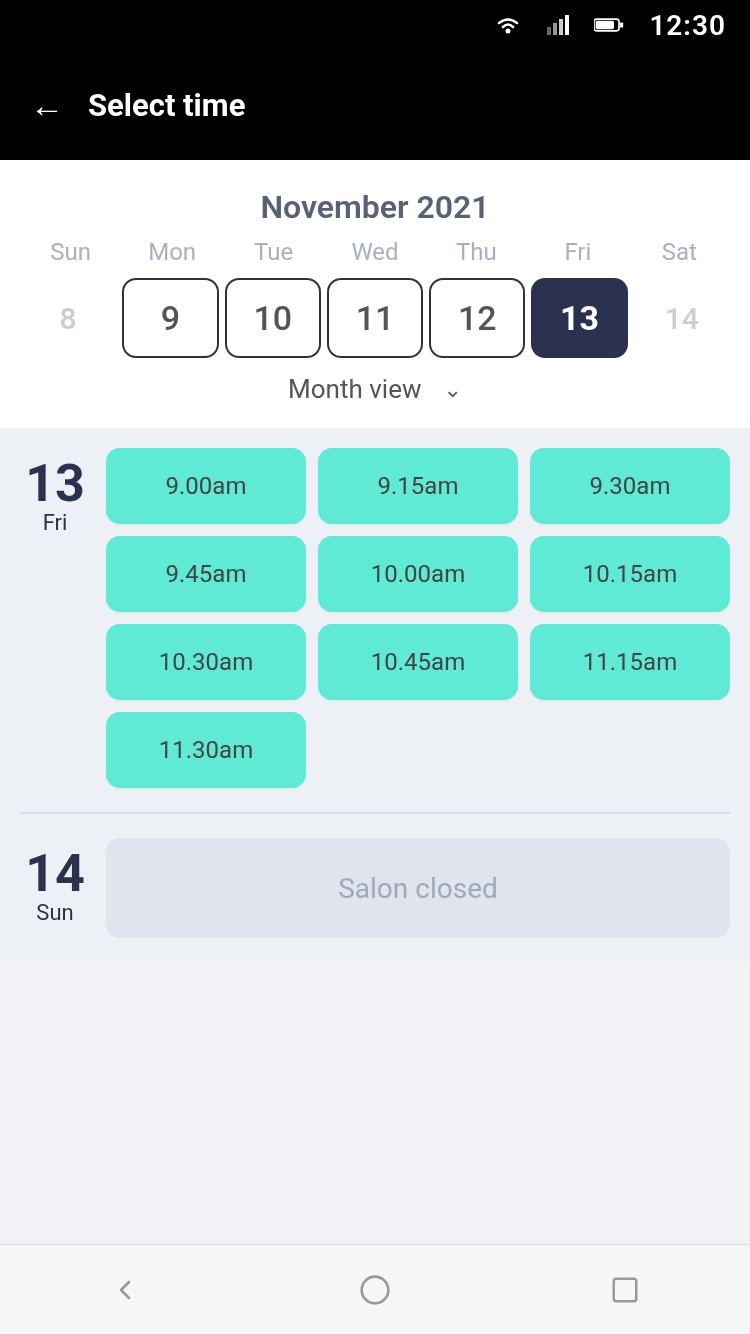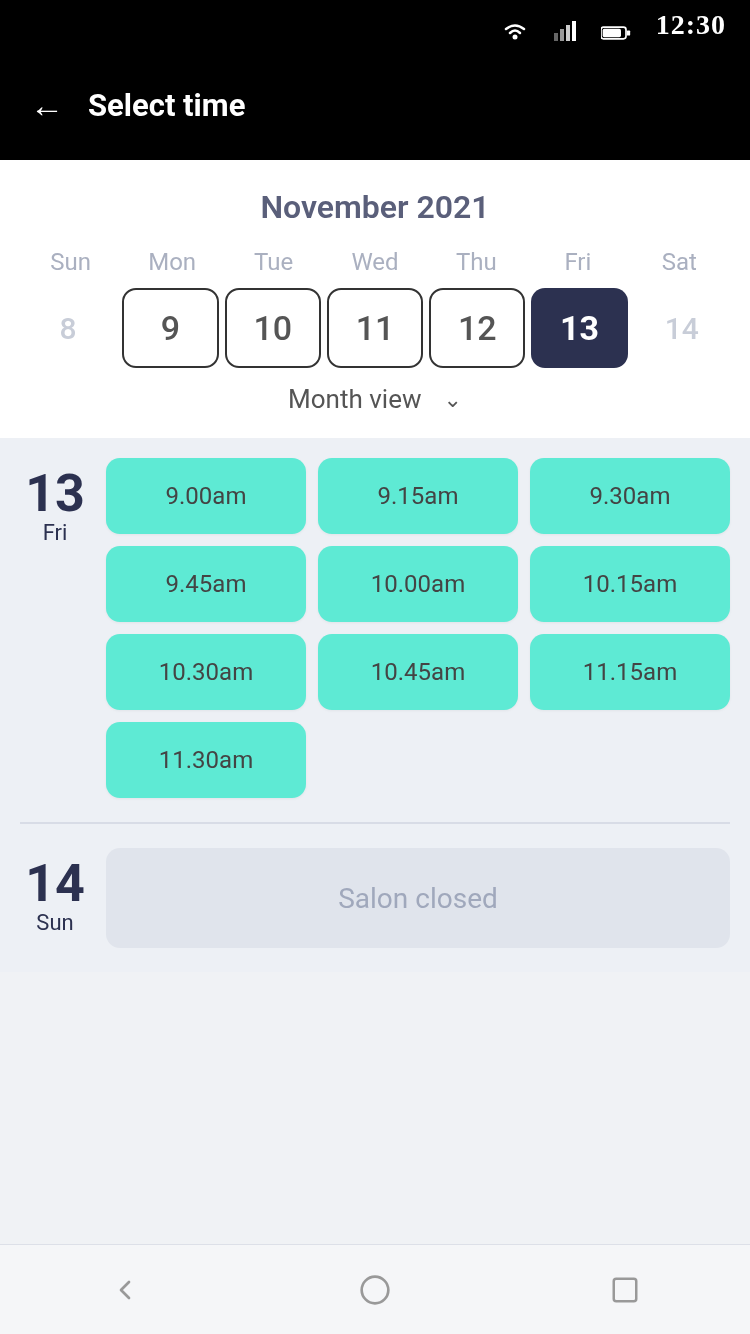--- a/index.html
+++ b/index.html
@@ -17,23 +17,22 @@
       background: #000;
       height: 50px;
       display: flex;
       align-items: center;
       justify-content: flex-end;
       padding: 0 24px;
       gap: 10px;
     }
     .status-icons {
       display: flex;
-      align-items: flex-end;
+      align-items: center;
       gap: 25px;
-      font-family: Liberation Serif, serif;
     }
     .status-time {
       color: #fff;
       font-size: 28px;
       font-weight: 600;
       letter-spacing: 1px;
     }
     .wifi-icon {
       width: 28px;
       height: 20px;
@@ -71,21 +70,21 @@
     
     .calendar-section {
       background: #fff;
       padding: 28px 20px 20px;
     }
     .month-year {
       text-align: center;
       font-size: 32px;
       font-weight: 600;
       color: #5a5f7a;
-      margin-bottom: 22px;
+      margin-bottom: 12px;
     }
     .day-headers {
       display: grid;
       grid-template-columns: repeat(7, 1fr);
       margin-bottom: 12px;
     }
     .day-header {
       text-align: center;
       font-size: 24px;
       color: #aab0c0;

